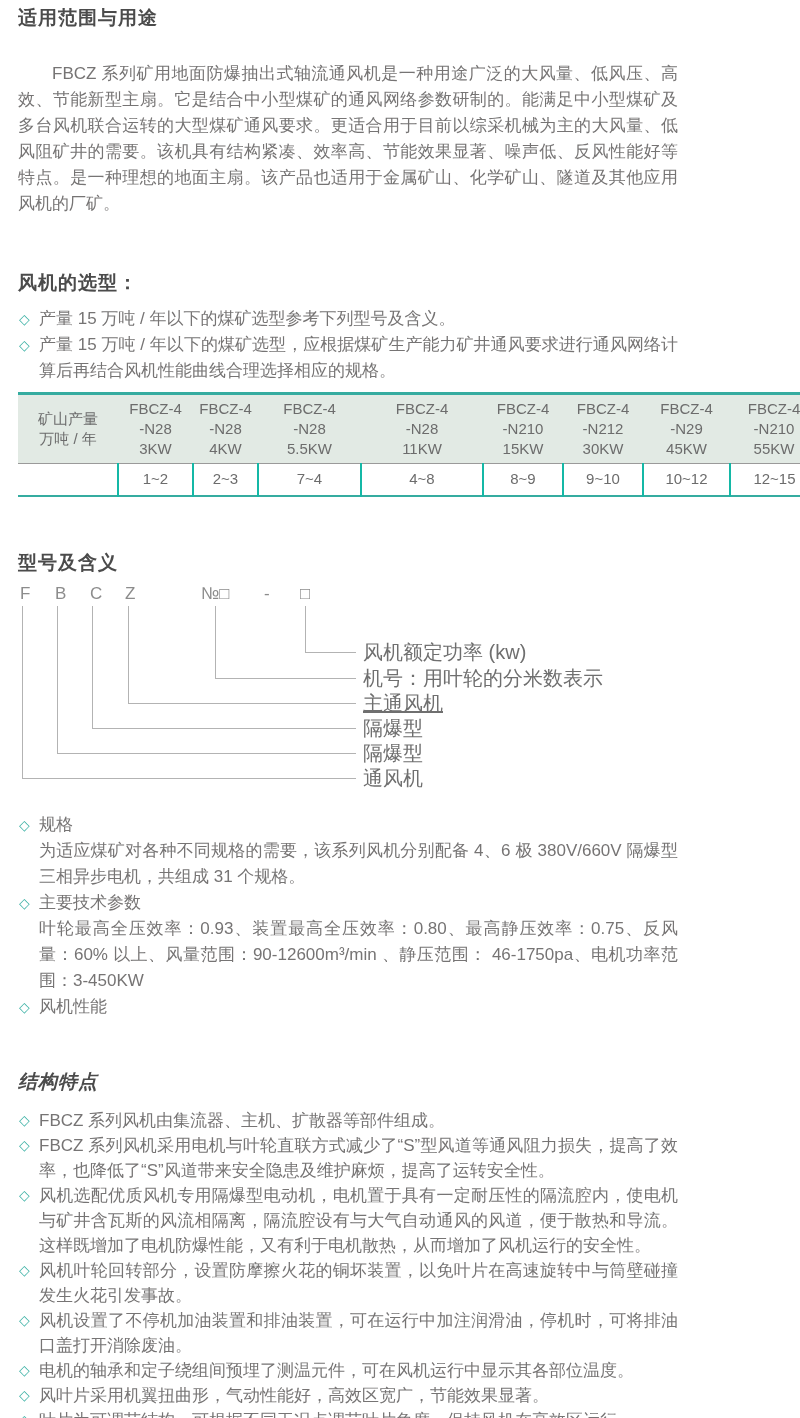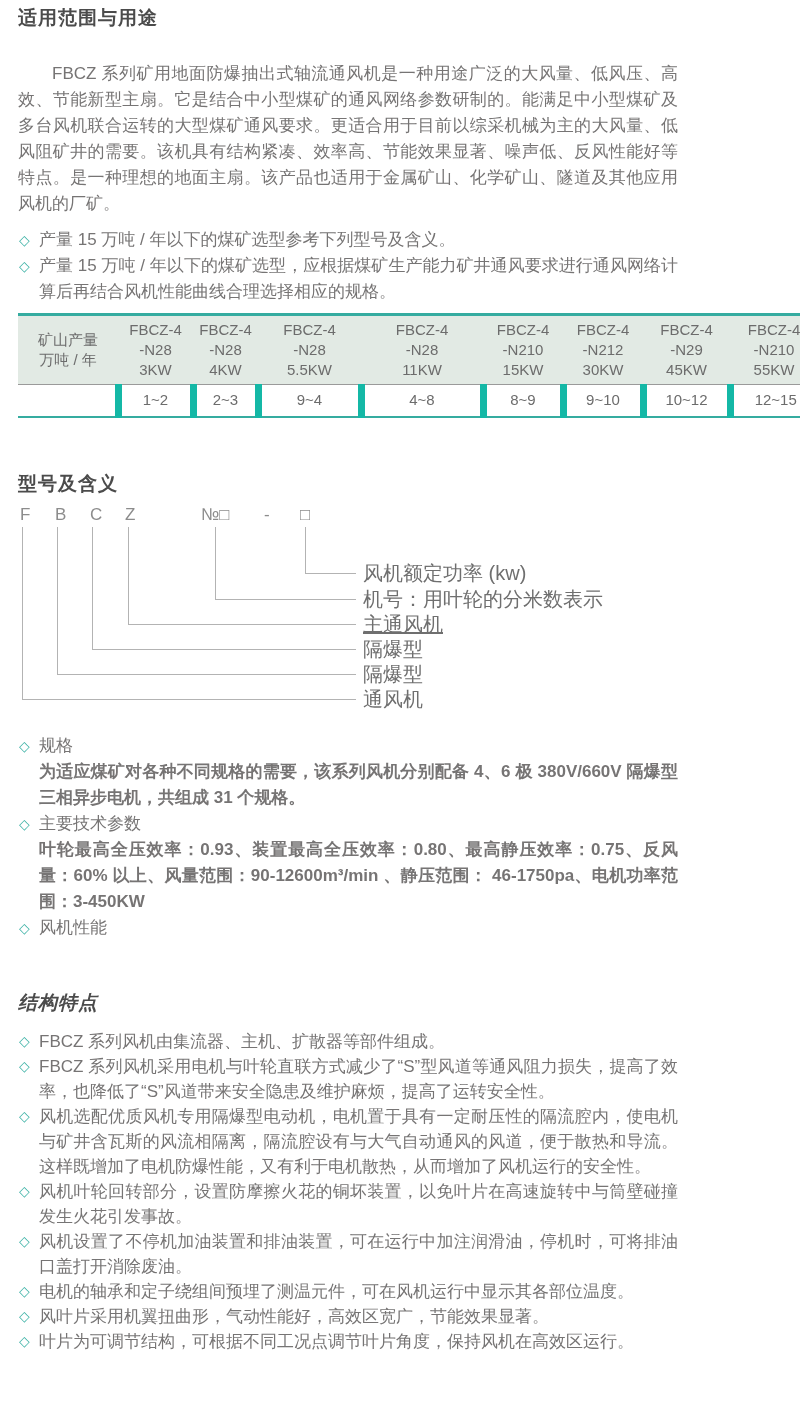--- a/index.html
+++ b/index.html
@@ -25,37 +25,37 @@
   .bullet-list{margin-top:10px;}
   .bullet-item{display:flex;align-items:flex-start;}
   .diamond{
     flex:0 0 21px;width:21px;color:#3db2a6;font-size:14px;line-height:26px;
     padding-left:1px;box-sizing:border-box;
   }
   .bullet-text{
     flex:1;font-size:17px;line-height:26px;color:#767474;text-align:justify;
   }
   .spec-body{
-    margin:0 0 0 21px;font-size:17px;line-height:26px;color:#767474;text-align:justify;font-weight:bold;
+    margin:0 0 0 21px;font-size:17px;line-height:26px;color:#767474;text-align:justify;
   }
 
   table.sel-table{
     width:800px;margin-top:8px;border-collapse:collapse;table-layout:fixed;
     border-top:3px solid #35aca0;border-bottom:2px solid #35aca0;
   }
   table.sel-table thead tr{background:#e2eae4;}
   table.sel-table th{
     font-weight:normal;font-size:15px;line-height:20px;color:#6c6c6c;
     text-align:center;vertical-align:middle;padding:4px 0;white-space:pre-line;
   }
   table.sel-table td{
     font-size:15px;line-height:22px;color:#6c6c6c;text-align:center;
     padding:4px 0 5px;border-top:1px solid #9a9a9a;
   }
-  table.sel-table td + td{border-left:7px solid #14b8a6;margin-left:20px;}
+  table.sel-table td + td{border-left:2px solid #14b8a6;margin-left:20px;}
 
   #model-title{margin-top:52px;}
   .diagram{
     position:relative;margin-top:8px;height:222px;
   }
   .code-part{
     position:absolute;top:0;font-size:17px;line-height:20px;color:#8c8c8c;
   }
   .lline{
     position:absolute;border-left:1px solid #b3b3b3;border-bottom:1px solid #b3b3b3;
@@ -75,20 +75,21 @@
 <body>
 
 <div class="page">
 
   <section>
     <h2 class="section-title" id="usage-title">适用范围与用途</h2>
     <p class="body-text indent" id="usage-paragraph">FBCZ 系列矿用地面防爆抽出式轴流通风机是一种用途广泛的大风量、低风压、高效、节能新型主扇。它是结合中小型煤矿的通风网络参数研制的。能满足中小型煤矿及多台风机联合运转的大型煤矿通风要求。更适合用于目前以综采机械为主的大风量、低风阻矿井的需要。该机具有结构紧凑、效率高、节能效果显著、噪声低、反风性能好等特点。是一种理想的地面主扇。该产品也适用于金属矿山、化学矿山、隧道及其他应用风机的厂矿。</p>
   </section>
 
   <section>
+    <h2 class="section-title" id="selection-title">风机的选型：</h2>
     <div class="bullet-list" id="selection-bullets">
         <div class="bullet-item">
           <span class="diamond">◇</span>
           <span class="bullet-text">产量 15 万吨 / 年以下的煤矿选型参考下列型号及含义。</span>
         </div>
         <div class="bullet-item">
           <span class="diamond">◇</span>
           <span class="bullet-text">产量 15 万吨 / 年以下的煤矿选型，应根据煤矿生产能力矿井通风要求进行通风网络计算后再结合风机性能曲线合理选择相应的规格。</span>
         </div>
       </div>
@@ -134,21 +135,21 @@
           <th>FBCZ-4
 -N210
 55KW</th>
         </tr>
       </thead>
     <tbody>
         <tr>
           <td></td>
           <td>1~2</td>
           <td>2~3</td>
-          <td>9~4</td>
+          <td>7~4</td>
           <td>4~8</td>
           <td>8~9</td>
           <td>9~10</td>
           <td>10~12</td>
           <td>12~15</td>
         </tr>
       </tbody>
   </table>
 
   <section>

